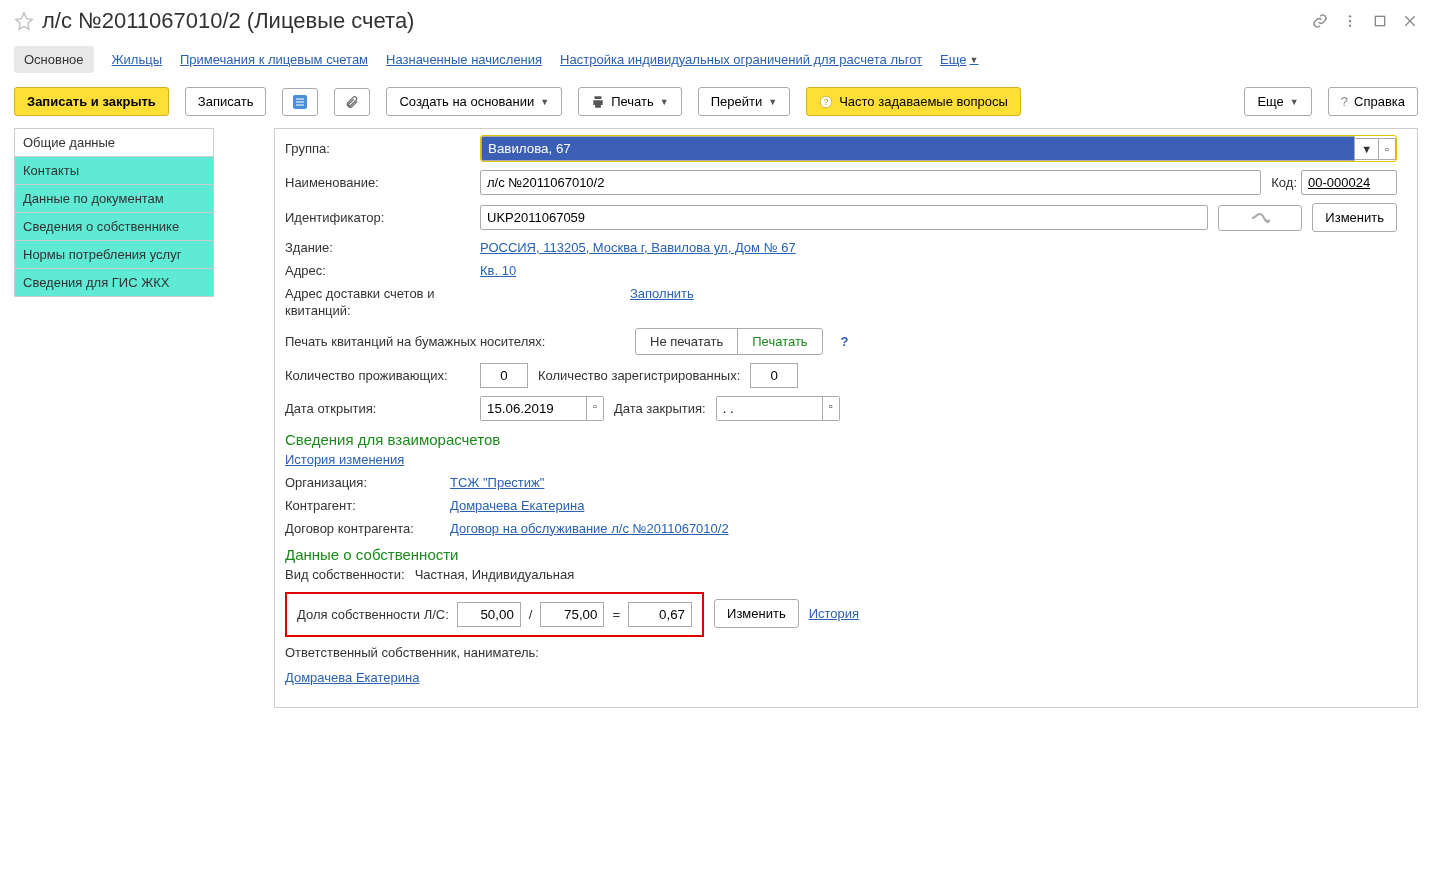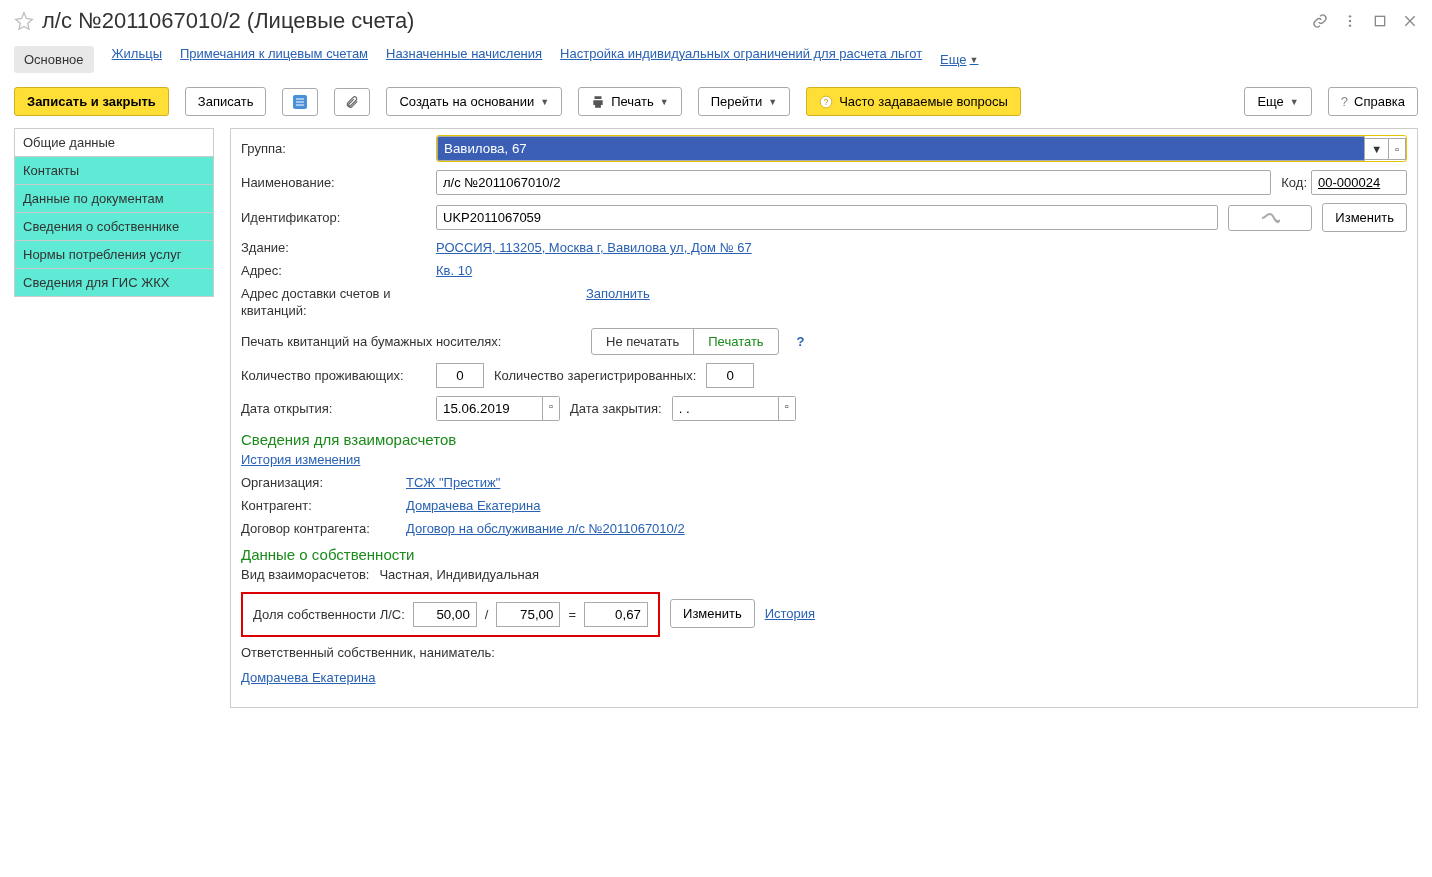--- a/index.html
+++ b/index.html
@@ -4,39 +4,39 @@
 <style>
 * { box-sizing: border-box; margin: 0; padding: 0; }
 body { font-family: Arial, sans-serif; font-size: 13px; color: #333; background: #fff; padding: 8px 14px; }
 
 .title-bar { display: flex; align-items: center; margin-bottom: 12px; }
 .star-icon { width: 20px; height: 20px; margin-right: 8px; }
 .page-title { font-size: 22px; color: #333; font-weight: normal; flex: 1; }
 .title-actions { display: flex; gap: 14px; align-items: center; }
 .title-icon { width: 16px; height: 16px; cursor: pointer; }
 
-.nav-tabs { display: flex; gap: 18px; margin-bottom: 14px; }
+.nav-tabs { display: flex; gap: 18px; align-items: center; margin-bottom: 14px; }
 .nav-tab { color: #2961b3; text-decoration: underline; cursor: pointer; font-size: 13px; }
 .nav-tab.active { background: #e8e8e8; color: #333; text-decoration: none; padding: 6px 10px; border-radius: 3px; }
 .nav-more { color: #2961b3; text-decoration: underline; display: flex; align-items: center; gap: 3px; }
 
 .toolbar { display: flex; gap: 16px; align-items: center; margin-bottom: 12px; }
 .btn { border: 1px solid #aaa; background: #fff; padding: 6px 12px; border-radius: 3px; cursor: pointer; font-size: 13px; display: inline-flex; align-items: center; gap: 6px; }
 .btn-primary { background: #ffdf35; border-color: #d4b020; font-weight: bold; }
 .btn-faq { background: #ffdf35; border-color: #d4b020; }
 .btn-icon-only { padding: 6px 10px; }
 .btn-right { margin-left: auto; }
 .dropdown-arrow { font-size: 9px; color: #555; }
 
 .content { display: flex; gap: 16px; }
 .sidebar { width: 200px; }
 .side-item { border: 1px solid #ccc; background: #5eead4; padding: 6px 8px; cursor: pointer; font-size: 13px; margin-bottom: -1px; }
 .side-item.active { background: #fff; }
 
-.main { flex: 1; border: 1px solid #ccc; padding: 6px 10px 14px 10px; }
+.main { flex: 1; border: 1px solid #ccc; padding: 6px 20px 14px 10px; margin-left: 44px; }
 .form-row { display: flex; align-items: center; margin-bottom: 8px; gap: 10px; }
 .form-label { width: 185px; color: #333; }
 .form-label-wide { width: 340px; }
 .form-input { border: 1px solid #aaa; padding: 4px 6px; font-size: 13px; border-radius: 2px; }
 .input-group { flex: 1; border: 1px solid #e4c400; border-radius: 3px; display: flex; align-items: center; }
 .input-group input { flex: 1; border: 1px solid #aaa; padding: 4px 6px; background: #3b5fb5; color: #fff; border-radius: 2px 0 0 2px; }
 .input-group .sel-btn { border: 1px solid #aaa; border-left: none; padding: 4px 6px; background: #fff; cursor: pointer; font-size: 11px; }
 .link { color: #2961b3; text-decoration: underline; cursor: pointer; }
 .toggle-group { display: flex; border: 1px solid #aaa; border-radius: 3px; overflow: hidden; }
 .toggle-btn { padding: 5px 14px; border-right: 1px solid #aaa; cursor: pointer; font-size: 13px; }
@@ -246,21 +246,21 @@
       <span style="width:155px">Контрагент:</span>
       <span class="link">Домрачева Екатерина</span>
     </div>
     <div class="form-row">
       <span style="width:155px">Договор контрагента:</span>
       <span class="link">Договор на обслуживание л/с №2011067010/2</span>
     </div>
 
     <div class="section-title">Данные о собственности</div>
     <div class="form-row">
-      <span>Вид взаиморасчетов:</span>
+      <span>Вид собственности:</span>
       <span>Частная, Индивидуальная</span>
     </div>
 
     <div class="form-row">
       <div class="share-box">
         <span>Доля собственности Л/С:</span>
         <input class="share-input" value="50,00" style="">
         <span>/</span>
         <input class="share-input" value="75,00" style="">
         <span>=</span>

